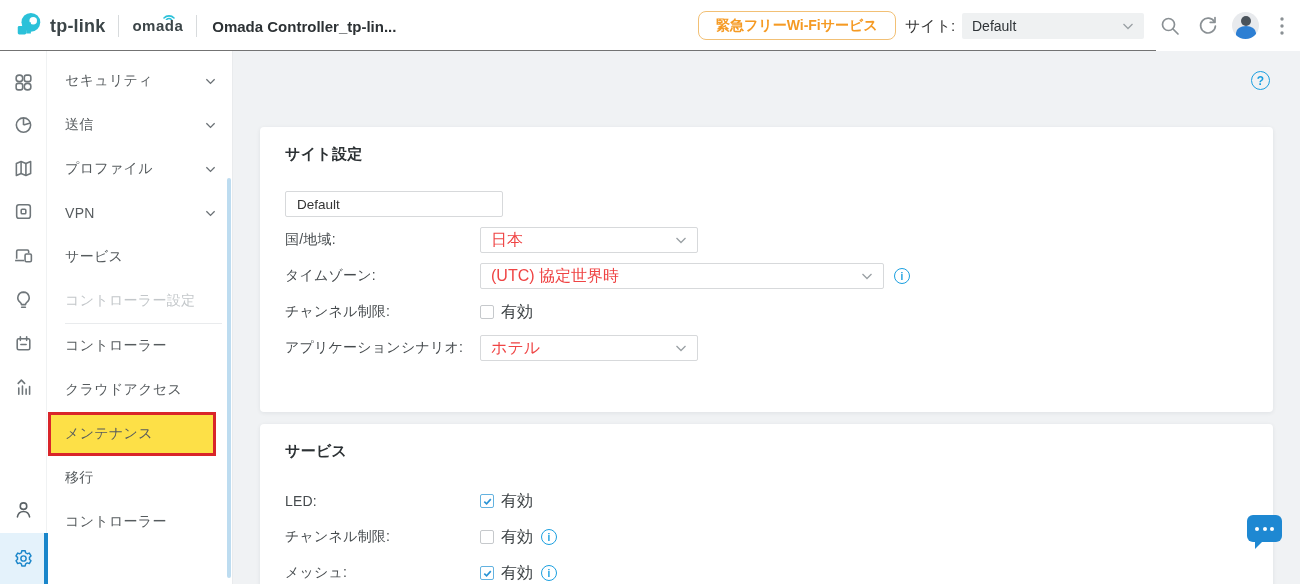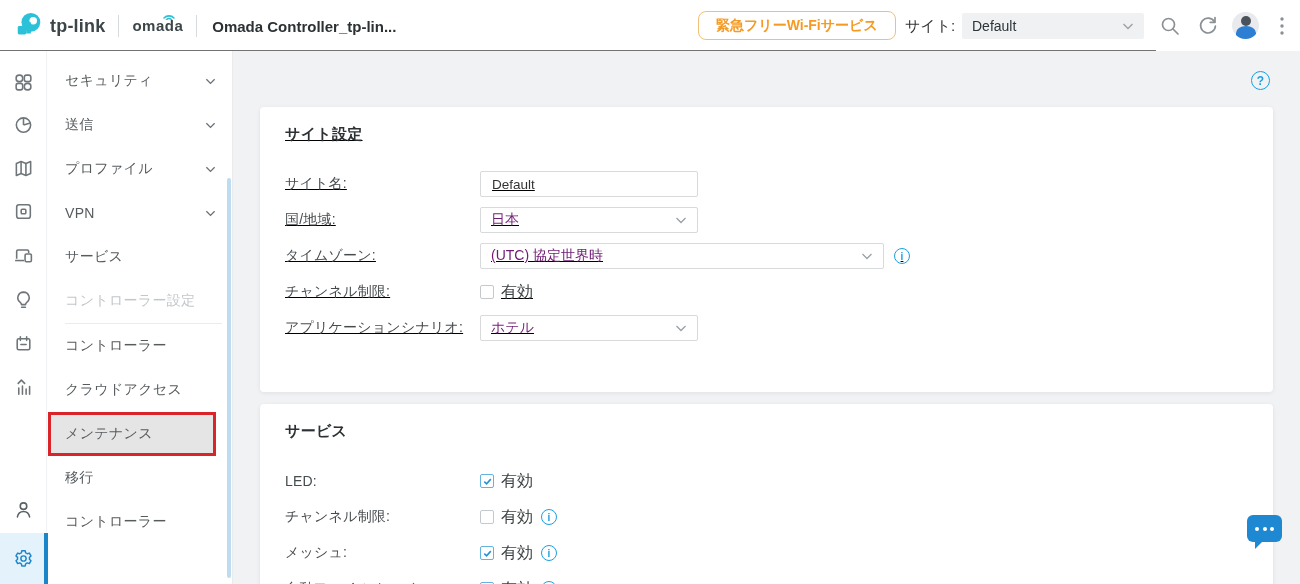--- a/index.html
+++ b/index.html
@@ -40,45 +40,45 @@
   .rail-active-bar { position:absolute; left:44px; top:482px; width:4px; height:51px; background:#1a86ca; }
 
   
   .menu { position:absolute; left:47px; top:51px; width:186px; height:533px; background:#fff;
     border-right:1px solid #e9ebed; padding-top:8px; z-index:10; }
   .menu-item { height:44px; display:flex; align-items:center; padding:0 16px 0 18px;
     font-size:14px; color:#565b5e; cursor:pointer; }
   .menu-item .mi-label { flex:1; letter-spacing:.3px; }
   .menu-item.disabled { color:#c3c7ca; cursor:default; }
   .menu-divider { height:1px; background:#e9ebed; margin:0 10px 0 18px; }
-  .menu-item.annotated { border:3px solid #d9252a; background:#e5e5e5; margin-right:16px;
+  .menu-item.annotated { border:3px solid #d9252a; background:#fde047; margin-right:16px;
     margin-left:1px; padding-left:14px; }
   .menu-scrollthumb { position:absolute; right:1px; top:127px; width:4px; height:400px;
     background:#bddcf0; border-radius:2px; cursor:pointer; }
 
   
   .content { position:absolute; left:233px; top:51px; width:1067px; height:533px;
     background:#f0f2f4; overflow:hidden; }
   .help-icon { position:absolute; right:30px; top:20px; width:19px; height:19px; border-radius:50%;
     border:1.6px solid #1a9fe0; color:#1a9fe0; font-size:12px; font-weight:bold;
     display:flex; align-items:center; justify-content:center; cursor:pointer; }
   .card { position:relative; margin-left:27px; width:1013px; background:#fff; border-radius:4px;
     box-shadow:0 1px 4px rgba(30,40,50,.08); padding:17px 25px 0 25px; }
-  .card1 { margin-top:56px; height:285px;text-decoration:underline; }
+  .card1 { margin-top:76px; height:285px; }
   .card2 { margin-top:12px; height:240px; }
   .card-title { font-size:15px; font-weight:bold; color:#2c3134; height:20px; line-height:20px;
     margin-bottom:22px; letter-spacing:.3px; }
   .form-row { display:flex; align-items:center; height:36px; }
   .form-label { width:195px; font-size:14px; color:#464b4e; letter-spacing:.2px; }
   .text-input { width:218px; height:26px; border:1px solid #d7d9db; border-radius:2px;
     padding:0 11px; font-size:13.5px; color:#333; outline:none;
     font-family:"Liberation Sans","DejaVu Sans",sans-serif; }
   .select { height:26px; border:1px solid #d7d9db; border-radius:2px; background:#fff;
     display:flex; align-items:center; padding:0 10px; cursor:pointer; }
-  .select span { flex:1; font-size:14px; color:#701a75; }
+  .select span { flex:1; font-size:16px; color:#ef4444; }
   .w218 { width:218px; } .w404 { width:404px; }
   .cb { width:14px; height:14px; border:1px solid #c6c9cc; border-radius:2px; background:#fff;
     display:inline-flex; align-items:center; justify-content:center; cursor:pointer; flex:none; }
   .cb.checked { border-color:#63b2e0; }
   .cb-label { font-size:16px; color:#3b4043; margin-left:7px; }
   .info-icon { width:16px; height:16px; border-radius:50%; border:1.4px solid #1a9fe0; color:#1a9fe0;
     margin-left:8px; display:inline-flex; align-items:center; justify-content:center;
     font-size:10px; font-weight:bold; font-style:normal; cursor:pointer; flex:none; }
   .tz-info { margin-left:10px; }
 
@@ -248,21 +248,20 @@
 
   <main class="content">
     <div class="help-icon">
       <span>?</span>
     </div>
 
     <section class="card card1">
       <h2 class="card-title">サイト設定</h2>
 
       <div class="form-row">
-        <span class="form-label">サイト名:</span>
         <input class="text-input" type="text" value="Default" style="">
       </div>
 
       <div class="form-row">
         <span class="form-label">国/地域:</span>
         <div class="select w218">
           <span>日本</span>
           <svg width="12" height="7" viewBox="0 0 12 7">
               <path d="M1.5 1 L6 5.5 L10.5 1" fill="none" stroke="#9aa0a4" stroke-width="1.3"></path>
             </svg>

